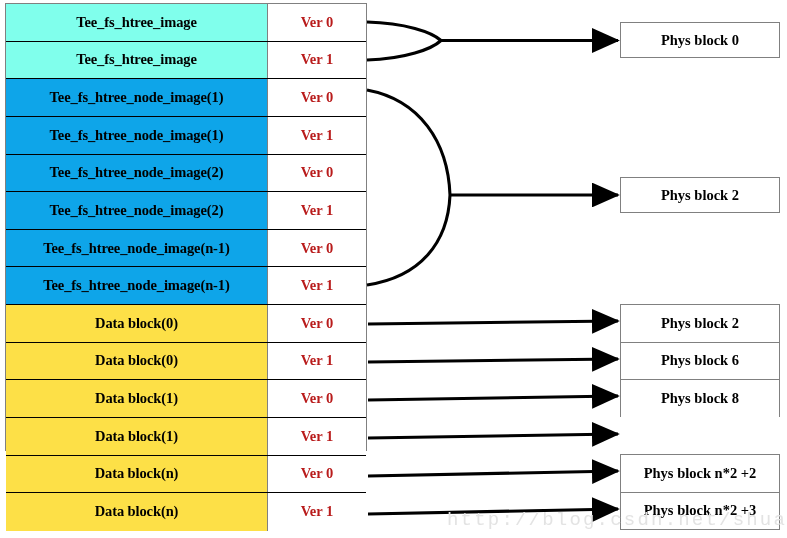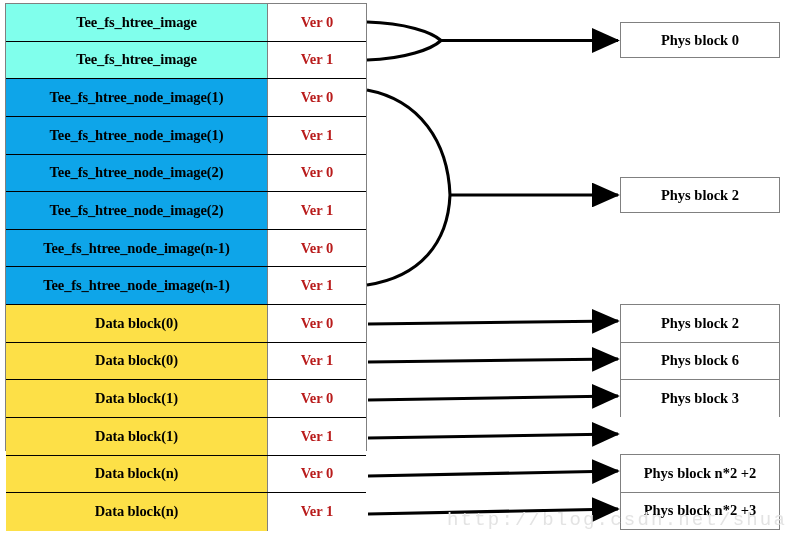--- a/index.html
+++ b/index.html
@@ -231,19 +231,19 @@
       <line x1="368" y1="514" x2="618" y2="509" stroke="#000000" stroke-width="3.1" marker-end="url(#ah)"></line>
     </g>
   </svg>
 
   <div class="pblock solo" style="top:22px;">Phys block 0</div>
 
   <div class="pblock solo" style="top:177px;">Phys block 2</div>
 
   <div class="pblock stackcell" style="top:304px;">Phys block 2</div>
   <div class="pblock stackcell" style="top:341.6px;">Phys block 6</div>
-  <div class="pblock stackcell" style="top:379.2px;">Phys block 3</div>
+  <div class="pblock stackcell" style="top:379.2px;">Phys block 8</div>
   <div class="pblock stackcell" style="top:454.4px;">Phys block n*2 +2</div>
   <div class="pblock stackcell stacklast" style="top:492px;">Phys block n*2 +3</div>
 
   <div id="watermark">http://blog.csdn.net/shuaifengyun</div>
 
 </div>
 
 </body></html>

